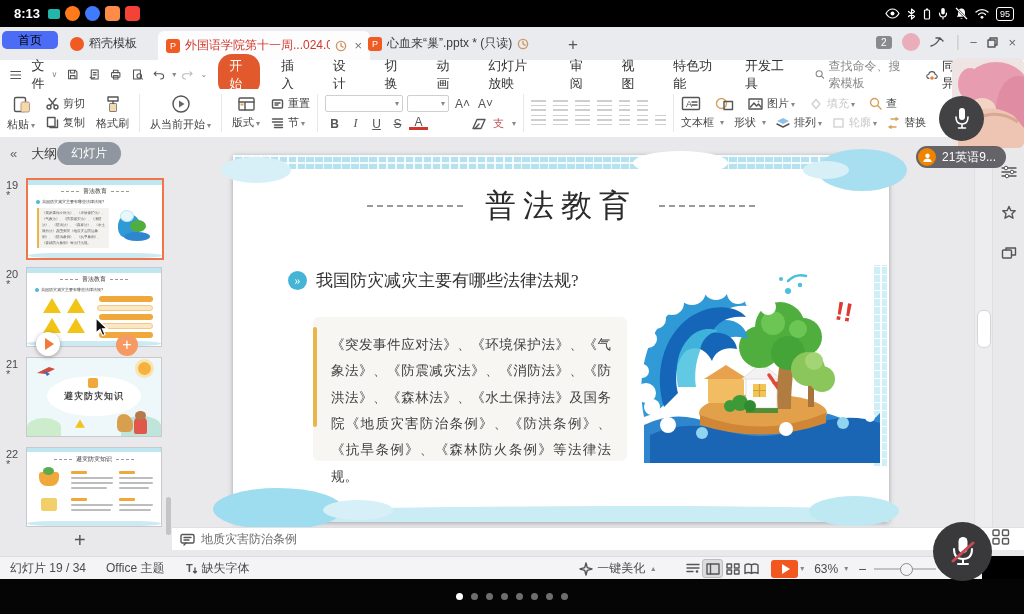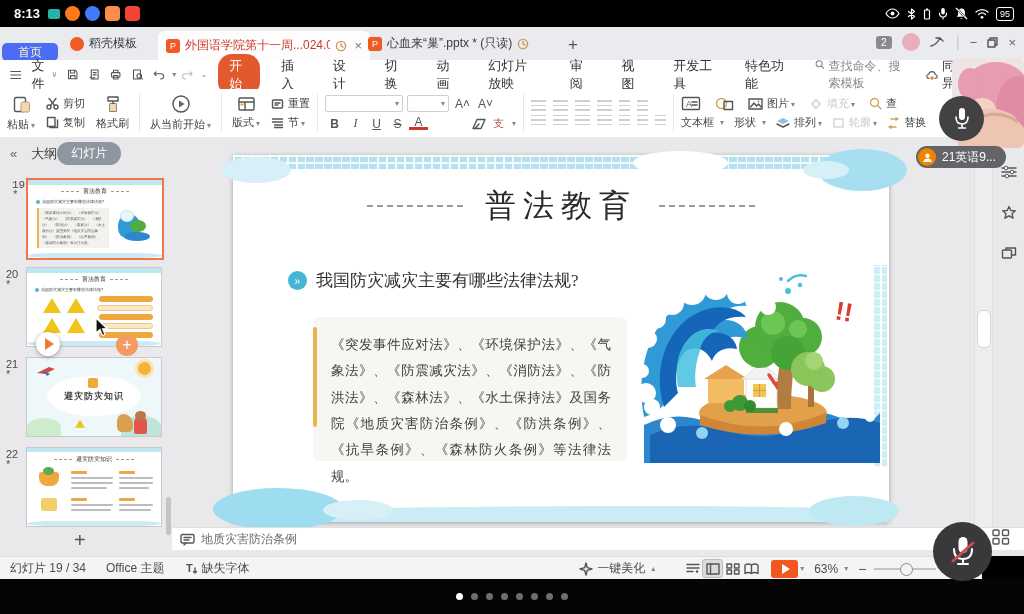--- a/index.html
+++ b/index.html
@@ -13,36 +13,36 @@
   .dis{color:#c7c7c9 !important;}
   .caret{font-size:8px;color:#888;margin-left:2px;}
   
   .androidbar{left:0;top:0;width:1024px;height:27px;background:#000;color:#fff;}
   .abar-time{font-size:13px;font-weight:bold;margin:0 8px 0 14px;}
   .appdot{width:15px;height:15px;border-radius:4px;margin-right:5px;}
   .abar-right{position:absolute;right:10px;top:0;height:27px;display:flex;align-items:center;gap:7px;}
   .battpill{border:1px solid #fff;border-radius:3px;font-size:9px;padding:0 3px;line-height:12px;}
   
   .tabbar{left:0;top:27px;width:1024px;height:33px;background:#e9ebee;}
-  .hometab{left:2px;top:4px;width:56px;height:18px;background:#4c6cf5;border-radius:5px;color:#fef9c3;
-    font-size:12px;display:flex;align-items:center;justify-content:center;margin-top:12px;}
+  .hometab{left:2px;top:4px;width:56px;height:18px;background:#4c6cf5;border-radius:5px;color:#000000;
+    font-size:12px;display:flex;align-items:center;justify-content:center;}
   .tab{top:4px;height:25px;display:flex;align-items:center;font-size:12px;color:#3a3a3c;padding:0 8px;border-radius:6px 6px 0 0;}
   .tab.active{background:#fdfdfd;height:29px;}
   .ticon{width:14px;height:14px;border-radius:3px;margin-right:5px;flex:none;}
   .clockic{width:12px;height:12px;margin-left:5px;flex:none;}
   .tbr{position:absolute;right:8px;top:6px;display:flex;align-items:center;gap:10px;color:#666;}
   .cntbadge{background:#8a8a8e;color:#fff;font-size:10px;border-radius:3px;padding:1px 5px;}
   .winbtn{font-size:13px;color:#666;}
   
   .menubar{left:0;top:60px;width:1024px;height:29px;background:#fff;display:flex;align-items:center;
     font-size:13px;color:#333;}
   .mb-it{margin:0 5px;display:flex;align-items:center;}
   .mtab{padding:3px 11px;border-radius:14px;}
   .mtab.active{background:#e1592d;color:#fff;}
-  .msearch{color:#8a8a8c;font-size:12px;margin-left:14px;display:flex;align-items:flex-start;gap:4px;}
+  .msearch{color:#8a8a8c;font-size:12px;margin-left:14px;display:flex;align-items:center;gap:4px;}
   
   .ribbon{left:0;top:89px;width:1024px;height:48px;background:#fff;border-bottom:1px solid #e2e2e4;
     display:flex;align-items:stretch;font-size:11px;color:#444;}
   .rdiv{width:1px;background:#e8e8ea;margin:5px 3px;}
   .rbig{display:flex;flex-direction:column;align-items:center;justify-content:center;gap:3px;padding:0 7px;}
   .rcol{display:flex;flex-direction:column;justify-content:center;gap:4px;padding:0 4px;}
   .rrow{display:flex;align-items:center;gap:4px;}
   .combo{width:76px;height:15px;border:1px solid #cfcfd1;border-radius:2px;display:flex;align-items:center;justify-content:flex-end;}
   .combo .caret{margin-right:3px;}
   .fbtn{width:19px;text-align:center;font-size:12px;color:#555;}
@@ -231,22 +231,22 @@
       </svg>
     <span class="caret" style="margin-right:6px;">⌄</span>
     <span class="mb-it mtab active">开始</span>
     <span class="mb-it mtab">插入</span>
     <span class="mb-it mtab">设计</span>
     <span class="mb-it mtab">切换</span>
     <span class="mb-it mtab">动画</span>
     <span class="mb-it mtab">幻灯片放映</span>
     <span class="mb-it mtab">审阅</span>
     <span class="mb-it mtab">视图</span>
+    <span class="mb-it mtab">特色功能</span>
     <span class="mb-it mtab">开发工具</span>
-    <span class="mb-it mtab">特色功能</span>
     <span class="msearch">
       <svg width="13" height="13" viewBox="0 0 13 13">
           <circle class="ic" cx="5.5" cy="5.5" r="4" style="stroke:#888;"></circle>
           <path class="ic" d="M8.6,8.6 L12,12" style="stroke:#888;"></path>
         </svg>
       <span>查找命令、搜索模板</span>
     </span>
     <span class="mb-it" style="margin-left:16px;gap:4px;font-size:12px;">
       <svg width="16" height="12" viewBox="0 0 16 12">
           <path class="ic" d="M4,10.5 C2,10.5 1,9.2 1,7.8 C1,6.3 2.2,5.3 3.6,5.3 C4,3 6,1.5 8,1.5 C10.4,1.5 12,3.3 12.2,5.2 C13.8,5.4 15,6.5 15,8 C15,9.5 13.8,10.5 12,10.5"></path>
@@ -443,21 +443,21 @@
   </div>
 
   <div class="abs workarea">
 
     <div class="abs sb-head">
       <span style="margin:0 14px 0 10px;color:#666;">«</span>
       <span style="">大纲</span>
       <span class="sb-pill">幻灯片</span>
     </div>
 
-    <div class="thumbnum" style="left:12px;top:42px;font-family:Liberation Mono, monospace;">
+    <div class="thumbnum" style="left:6px;top:42px;">
       <span>19</span><span class="star">*</span>
     </div>
     <div class="thumb sel" style="top:41px;">
       <div class="mini-band"></div>
         <div class="mini-bandb"></div>
       <div class="mini-title">
           <i class="mini-dash"></i>
           <span>普法教育</span>
           <i class="mini-dash"></i>
         </div>

